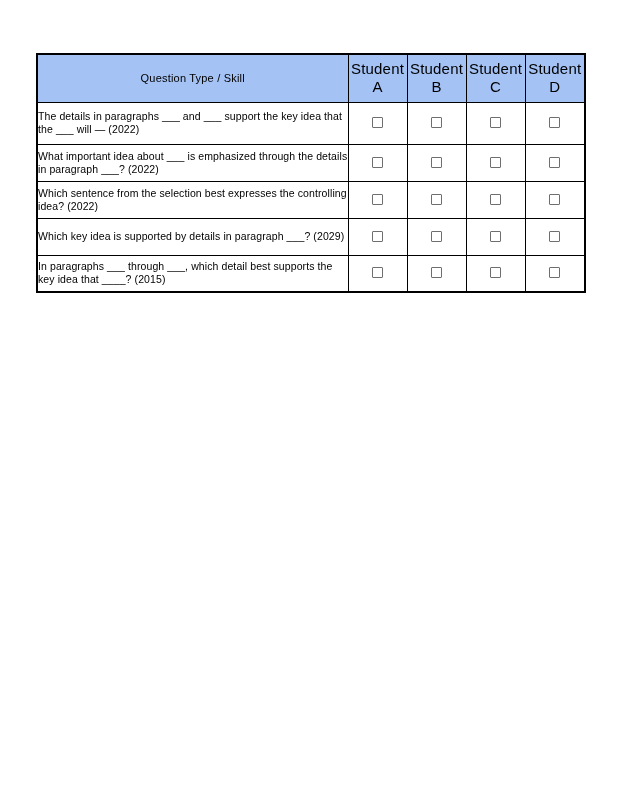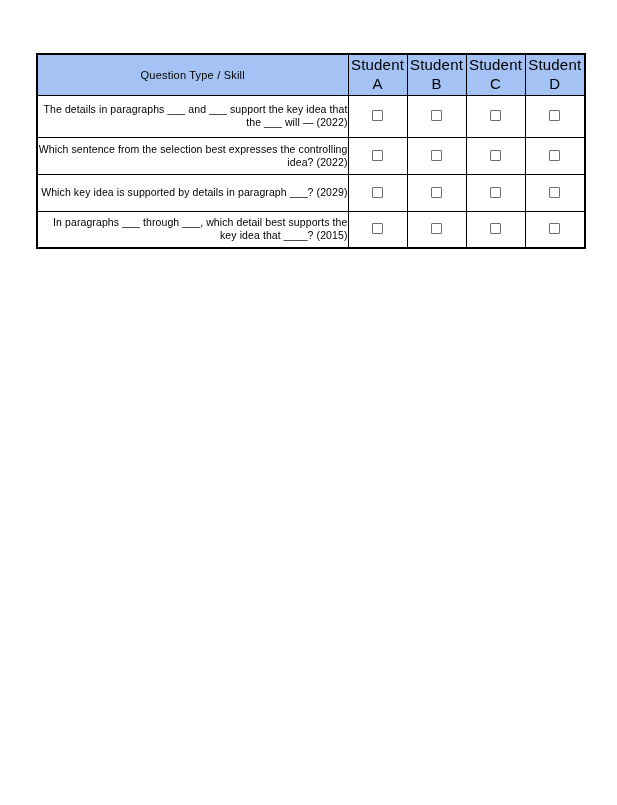--- a/index.html
+++ b/index.html
@@ -25,21 +25,21 @@
     width: 548px;
     border-collapse: collapse;
     table-layout: fixed;
     border: 2px solid var(--border-color, #000);
   }
   table.skill-table td, table.skill-table th {
     border: 1px solid var(--border-color, #000);
     padding: 0;
     overflow: hidden;
   }
-  tr.header-row { height: 41px; margin-left: 28px; }
+  tr.header-row { height: 48px; margin-left: 28px; }
   th.question-header {
     background: var(--header-bg, #a4c2f4);
     font-size: 11px;
     font-weight: 400;
     text-align: center;
     vertical-align: middle;
     letter-spacing: 0.2px;
   }
   th.student-header {
     background: var(--header-bg, #a4c2f4);
@@ -58,21 +58,21 @@
     text-align: center;
     vertical-align: middle;
     letter-spacing: 0.2px;
   }
   td.section-cell span { text-decoration: underline; }
   td.section-spacer { background: #ffffff; }
   tr.question-row { height: 37px; }
   td.question-cell {
     font-size: 10.5px;
     line-height: 13px;
-    text-align: right;
+    text-align: left;
     vertical-align: middle;
     padding: 3px 4px 3px 4px;
     letter-spacing: 0.1px;
   }
   td.checkbox-cell {
     text-align: center;
     vertical-align: middle;
   }
   .checkbox {
     display: inline-block;
@@ -120,20 +120,27 @@
     <tbody>
 
     <tr class="question-row" style="height: 42px;">
           <td class="question-cell">The details in paragraphs ___ and ___ support the key idea that the ___ will — (2022)</td>
           <td class="checkbox-cell"><span class="checkbox" style="border-color: rgb(110, 110, 110);"></span></td>
           <td class="checkbox-cell"><span class="checkbox" style="border-color: rgb(110, 110, 110);"></span></td>
           <td class="checkbox-cell"><span class="checkbox" style="border-color: rgb(110, 110, 110);"></span></td>
           <td class="checkbox-cell"><span class="checkbox" style="border-color: rgb(110, 110, 110);"></span></td>
         </tr>
         <tr class="question-row">
+          <td class="question-cell">What important idea about ___ is emphasized through the details in paragraph ___? (2022)</td>
+          <td class="checkbox-cell"><span class="checkbox" style="border-color: rgb(110, 110, 110);"></span></td>
+          <td class="checkbox-cell"><span class="checkbox" style="border-color: rgb(110, 110, 110);"></span></td>
+          <td class="checkbox-cell"><span class="checkbox" style="border-color: rgb(110, 110, 110);"></span></td>
+          <td class="checkbox-cell"><span class="checkbox" style="border-color: rgb(110, 110, 110);"></span></td>
+        </tr>
+        <tr class="question-row">
           <td class="question-cell">Which sentence from the selection best expresses the controlling idea? (2022)</td>
           <td class="checkbox-cell"><span class="checkbox" style="border-color: rgb(110, 110, 110);"></span></td>
           <td class="checkbox-cell"><span class="checkbox" style="border-color: rgb(110, 110, 110);"></span></td>
           <td class="checkbox-cell"><span class="checkbox" style="border-color: rgb(110, 110, 110);"></span></td>
           <td class="checkbox-cell"><span class="checkbox" style="border-color: rgb(110, 110, 110);"></span></td>
         </tr>
         <tr class="question-row">
           <td class="question-cell">Which key idea is supported by details in paragraph ___? (2029)</td>
           <td class="checkbox-cell"><span class="checkbox" style="border-color: rgb(110, 110, 110);"></span></td>
           <td class="checkbox-cell"><span class="checkbox" style="border-color: rgb(110, 110, 110);"></span></td>

